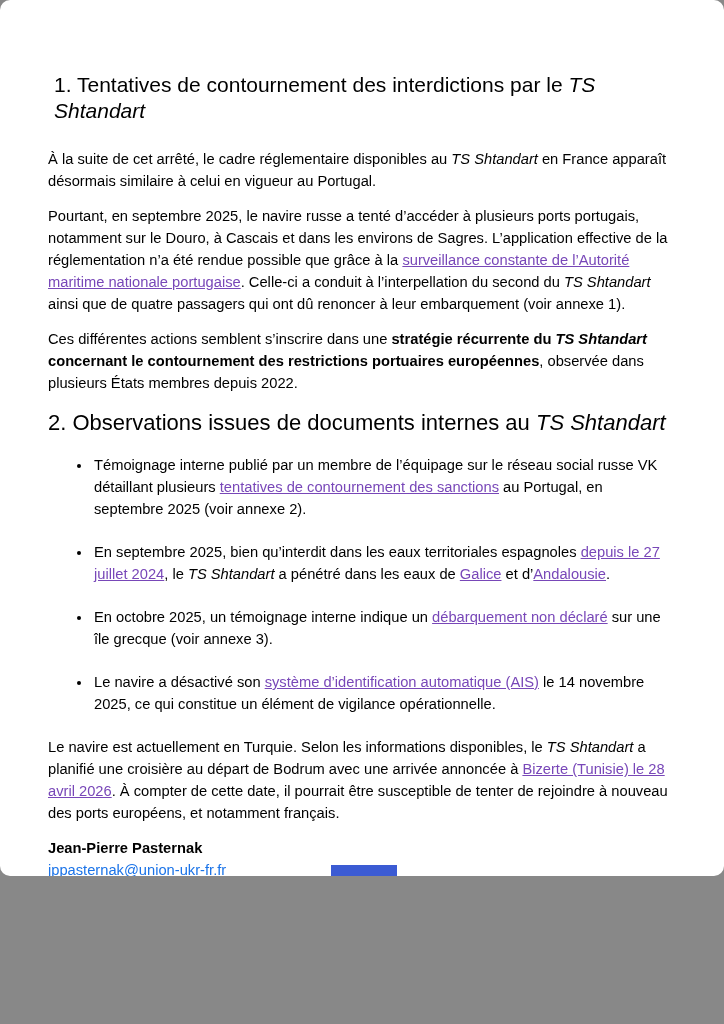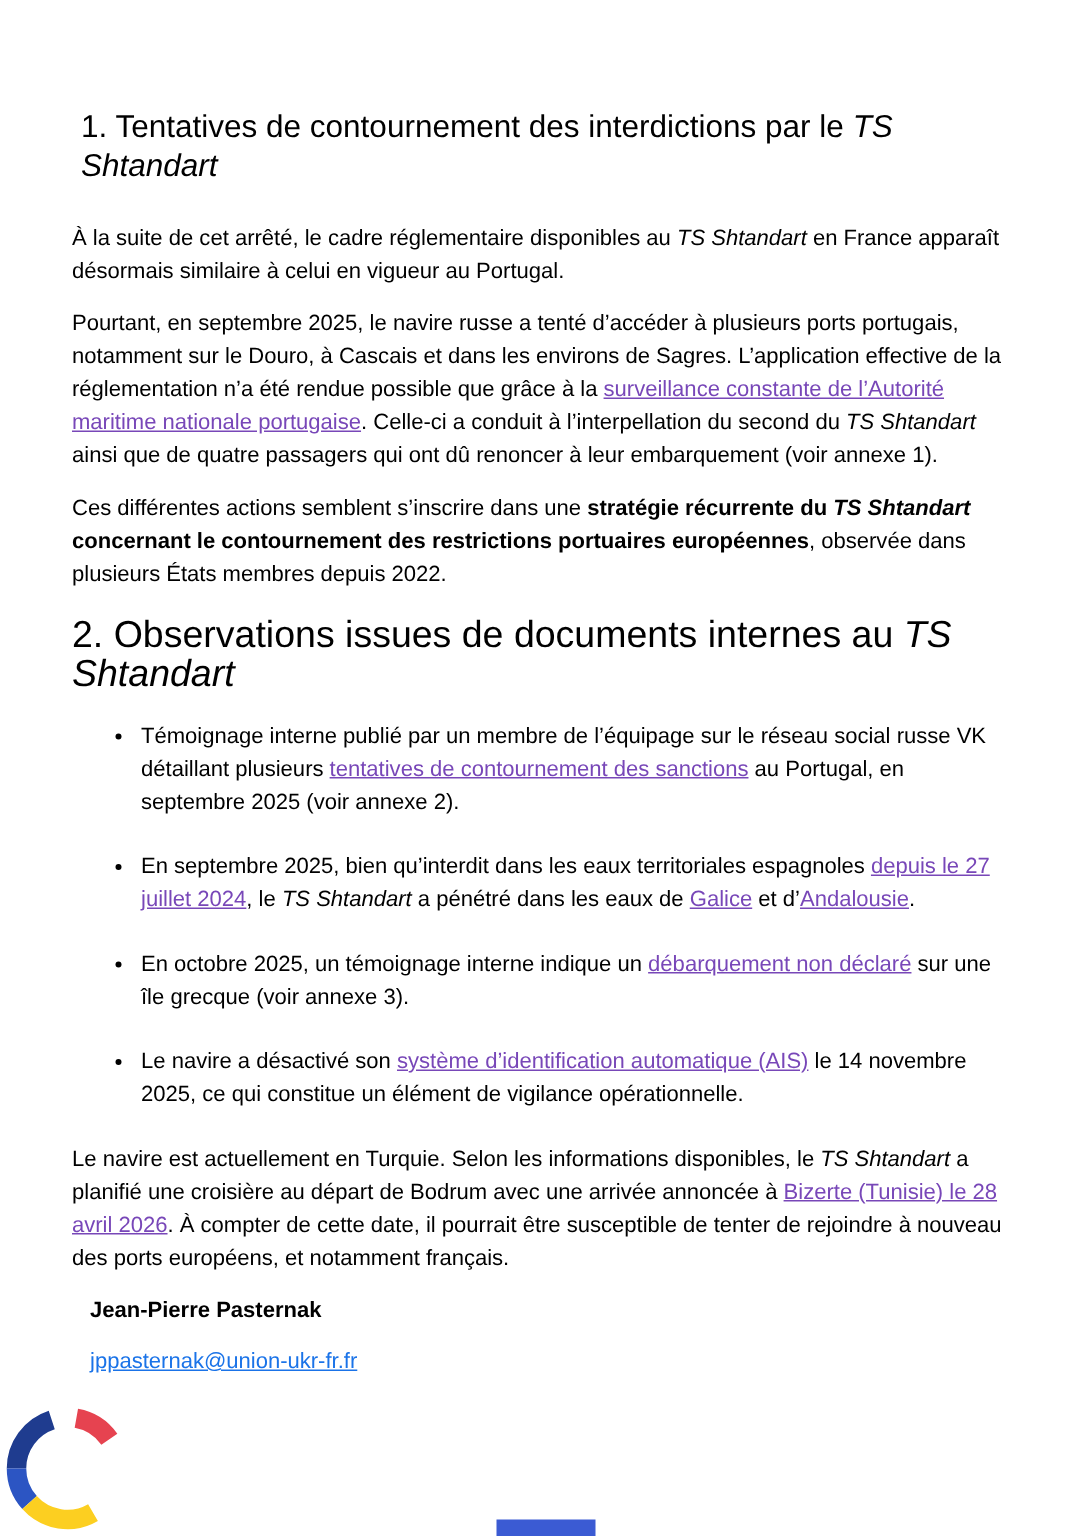--- a/index.html
+++ b/index.html
@@ -1,37 +1,38 @@
 <!DOCTYPE html>
 <html style="--link-visited: #7847b8; --link-blue: #1a73e8; --logo-navy: #1f3c8f; --logo-blue: #2c55c3; --logo-yellow: #fccf21; --logo-red: #e64350; --footer-bar: #3b5bd3;"><head>
 <meta charset="utf-8">
 <style>
   html,body { margin:0; padding:0; background:#888; }
   .page {
     position:relative;
-    width:724px; height:1024px;
+    width:724px; height:876px;
     margin:0 auto;
     background:#ffffff;
     font-family:"Liberation Sans", sans-serif;
     color:#000000;
     overflow:hidden;
+    border-radius:10px;
   }
   .doc { padding:72px 48px 0 48px; font-size:14.7px; line-height:22px; }
   .hd1 { font-size:21px; line-height:26px; font-weight:400; margin:0 0 24px 6px; }
-  .hd2 { font-size:25px; line-height:26px; font-weight:400; margin:16px 0 18px 0; }
+  .hd2 { font-size:22px; line-height:26px; font-weight:400; margin:16px 0 18px 0; }
   .para { margin:0 0 13px 0; }
   .it { font-style:italic; }
   .bd { font-weight:bold; }
   .lnk { text-decoration:underline; cursor:pointer; }
   .lv { color:var(--link-visited,#7847b8); }
   .lb { color:var(--link-blue,#1a73e8); }
   ul.blist { margin:0 0 2px 0; padding-left:44px; list-style:disc; }
   ul.blist li { margin:0 0 21px 0; padding-left:2px; }
   .sigblock { margin-top:12px; }
-  .sig { margin:12px; line-height:22px; }
+  .sig { margin:0; line-height:22px; }
   .logo { display:flex; align-items:flex-start; margin-top:6px; margin-left:2px; }
   .logo svg { display:block; }
   .logo-text { margin-left:10px; padding-top:20px; }
   .footer-bar { position:absolute; left:331px; bottom:0; width:66px; height:11px; background:var(--footer-bar,#3b5bd3); }
 </style>
 </head>
 <body>
 
 <div class="page">
   <div class="doc" id="doc">

